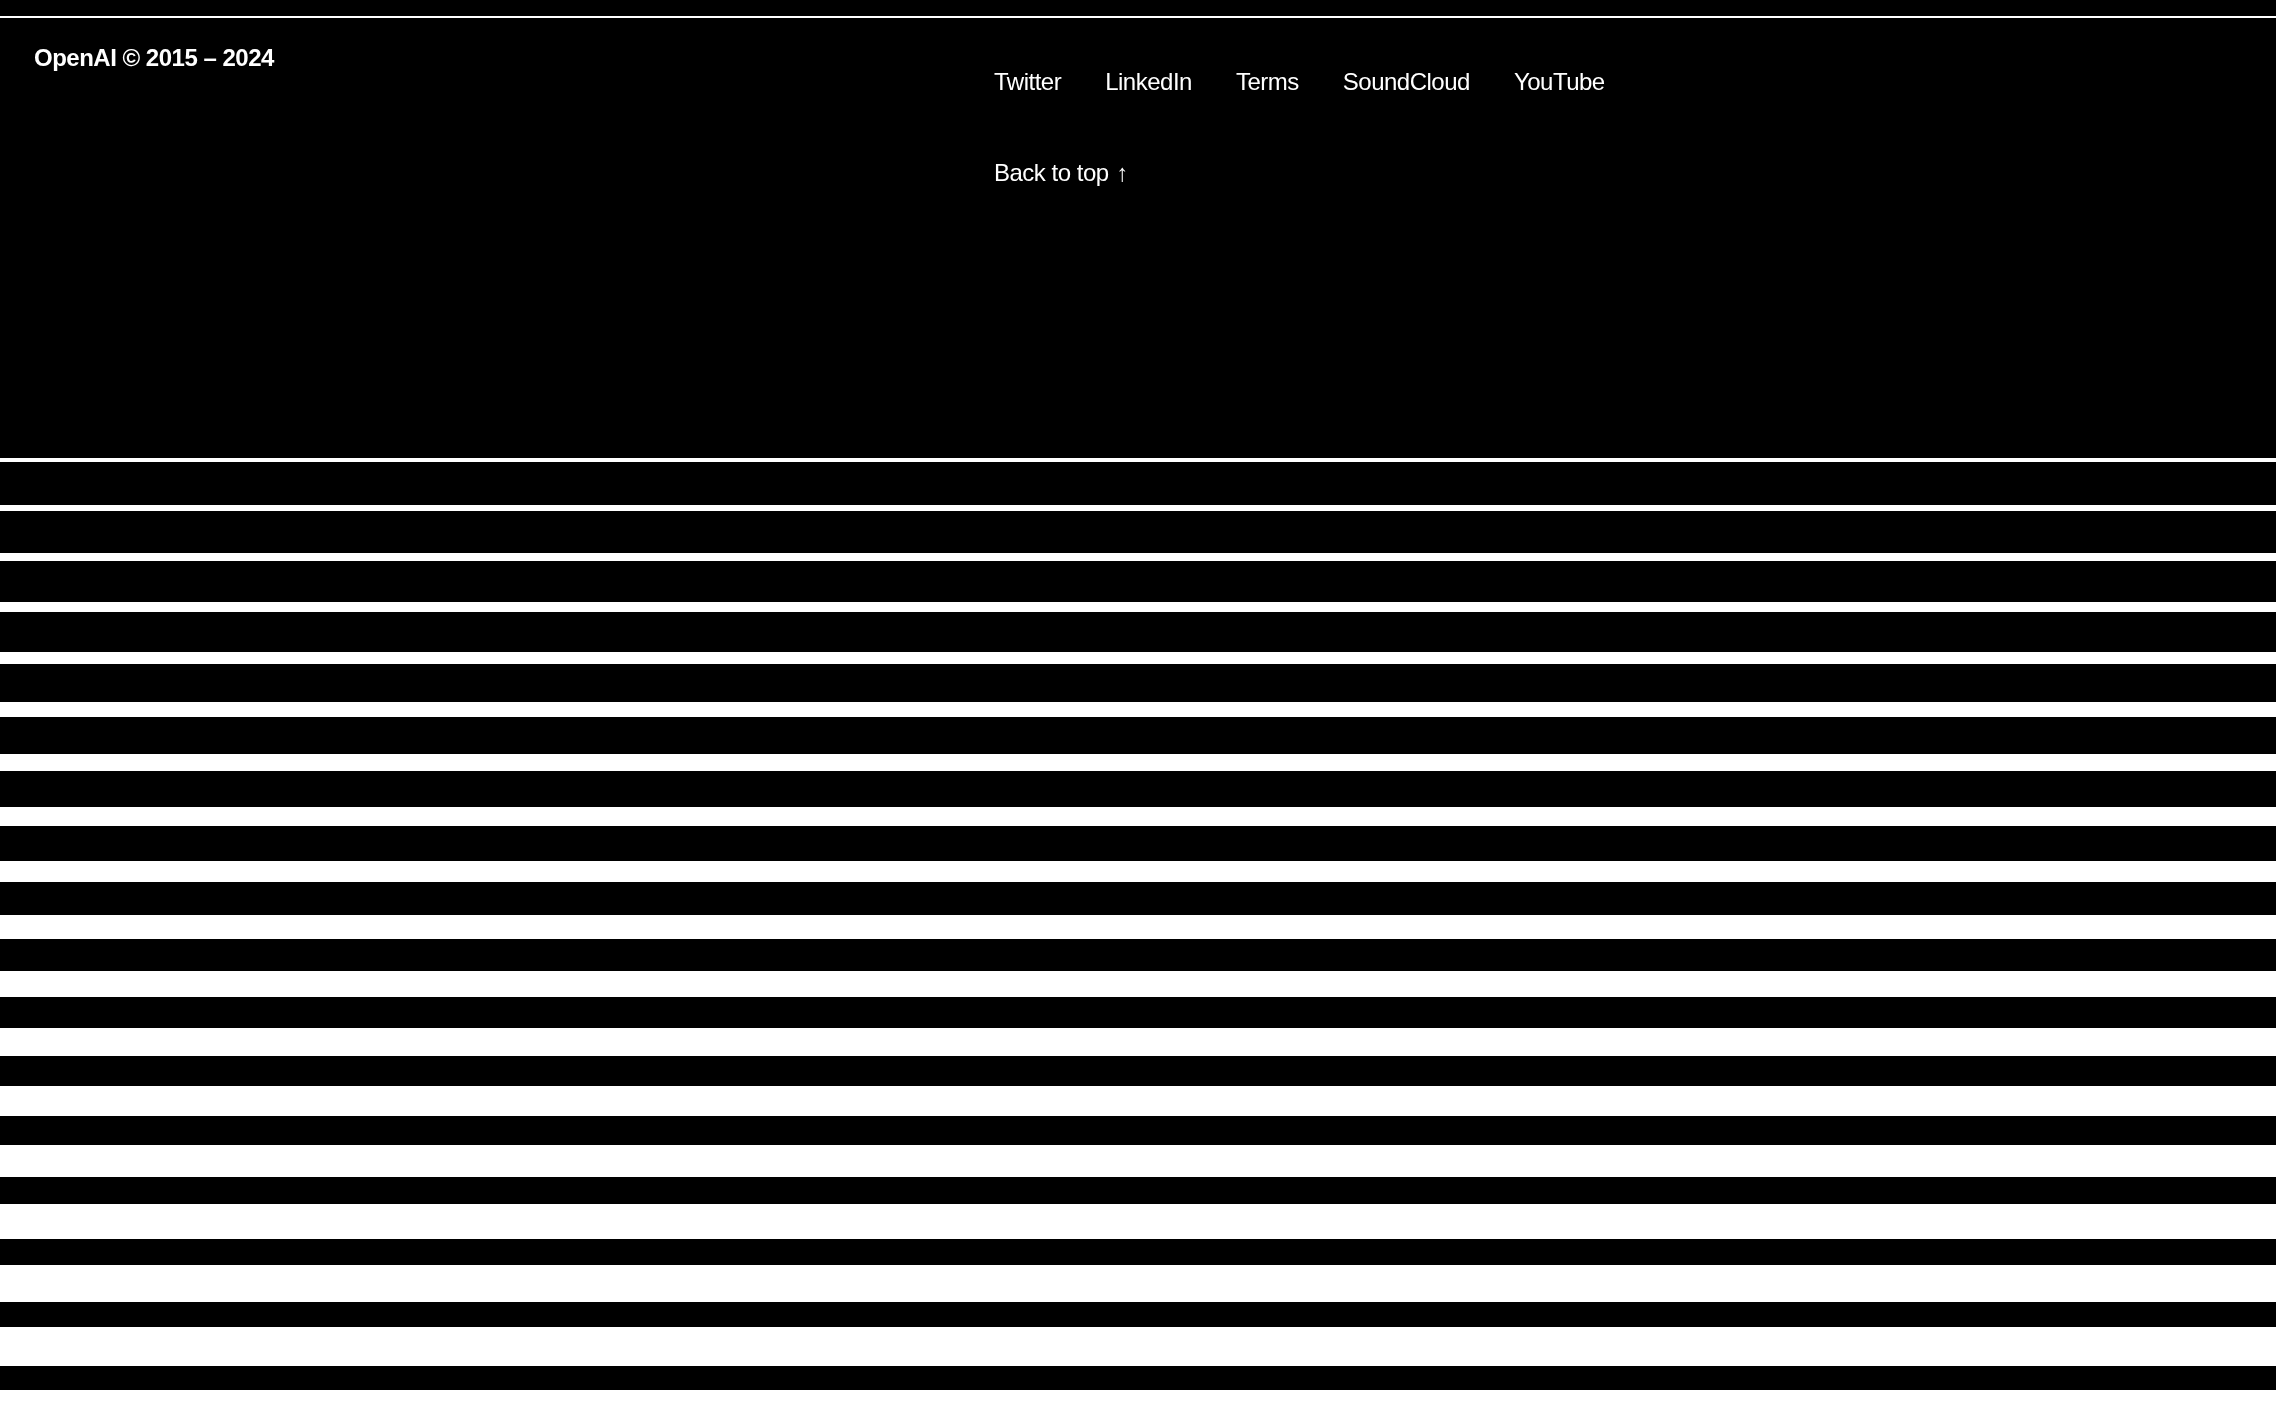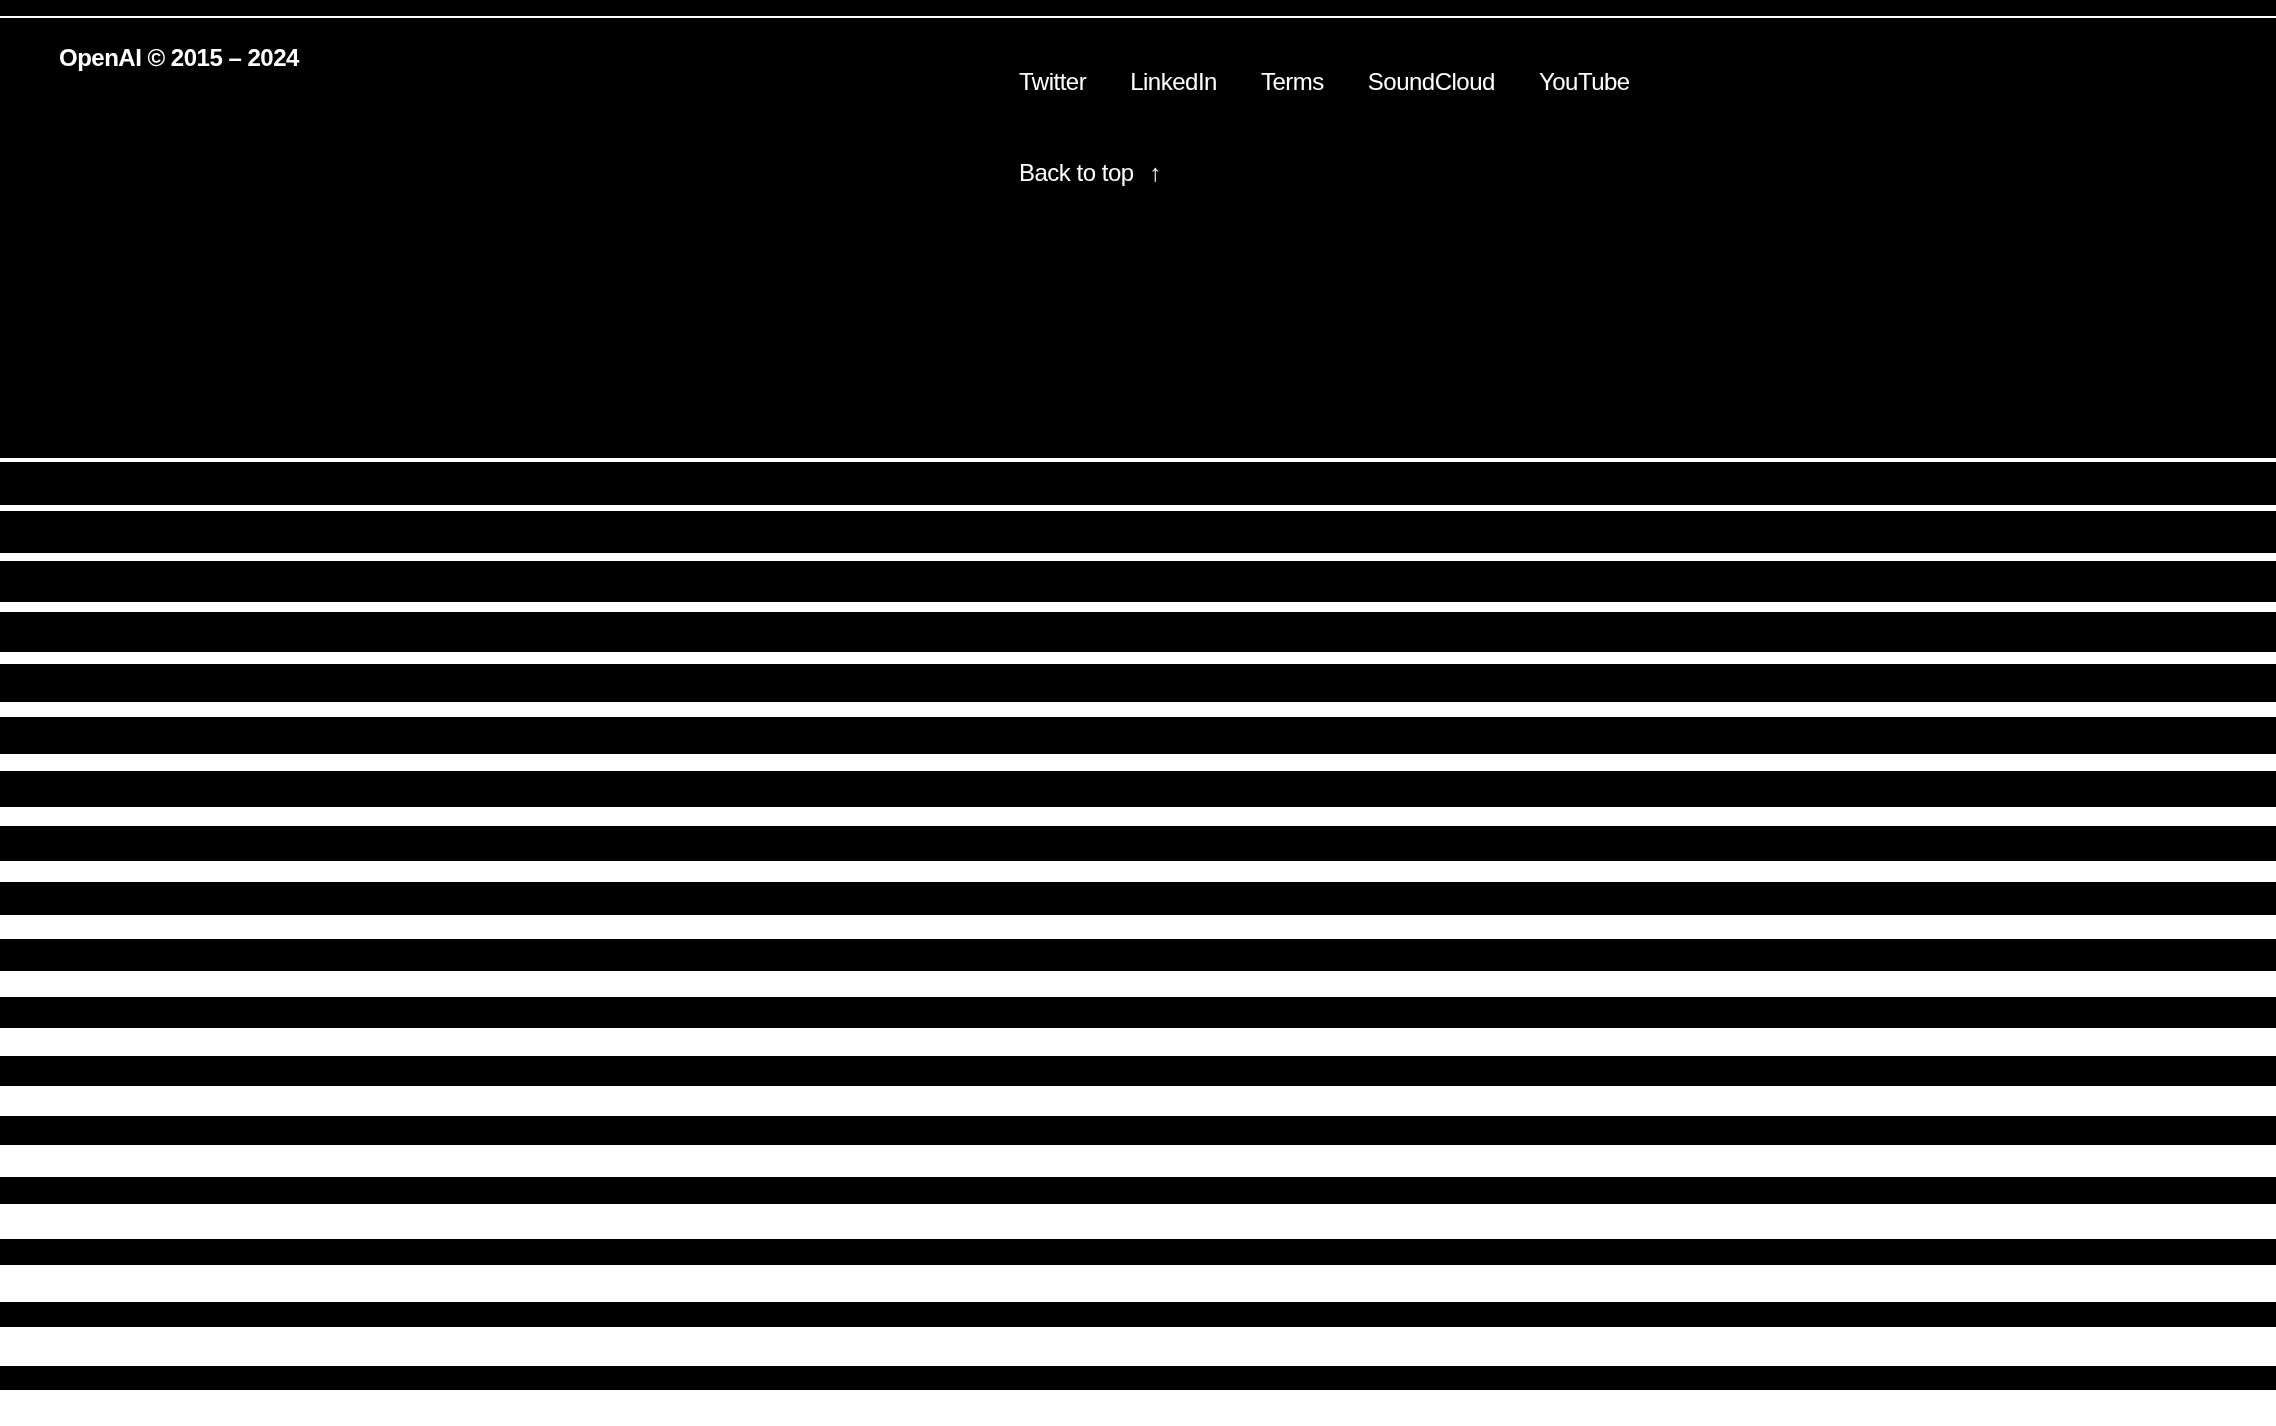--- a/index.html
+++ b/index.html
@@ -24,21 +24,20 @@
     .footer-top {
       display: flex;
       padding: 24px 34px 0 34px;
       gap: 60px;
     }
     .footer-left {
       flex: 0 0 540px;
       display: flex;
       flex-direction: column;
       gap: 8px;
-      margin-left: 25px;
     }
     .footer-right {
       flex: 1;
       display: flex;
       flex-direction: column;
       gap: 60px;
       padding-left: 360px;
     }
     .social-links {
       display: flex;
@@ -51,21 +50,21 @@
     }
     .footer-link {
       color: #fff;
       text-decoration: none;
       cursor: pointer;
       letter-spacing: -0.5px;
     }
     .back-to-top {
       display: inline-flex;
       align-items: center;
-      gap: 16px;
+      gap: 8px;
       cursor: pointer;
       letter-spacing: -0.5px;
     }
     .stripes {
       margin-top: 226px;
     }
     .stripe {
       background: #fff;
       width: 100%;
     }

